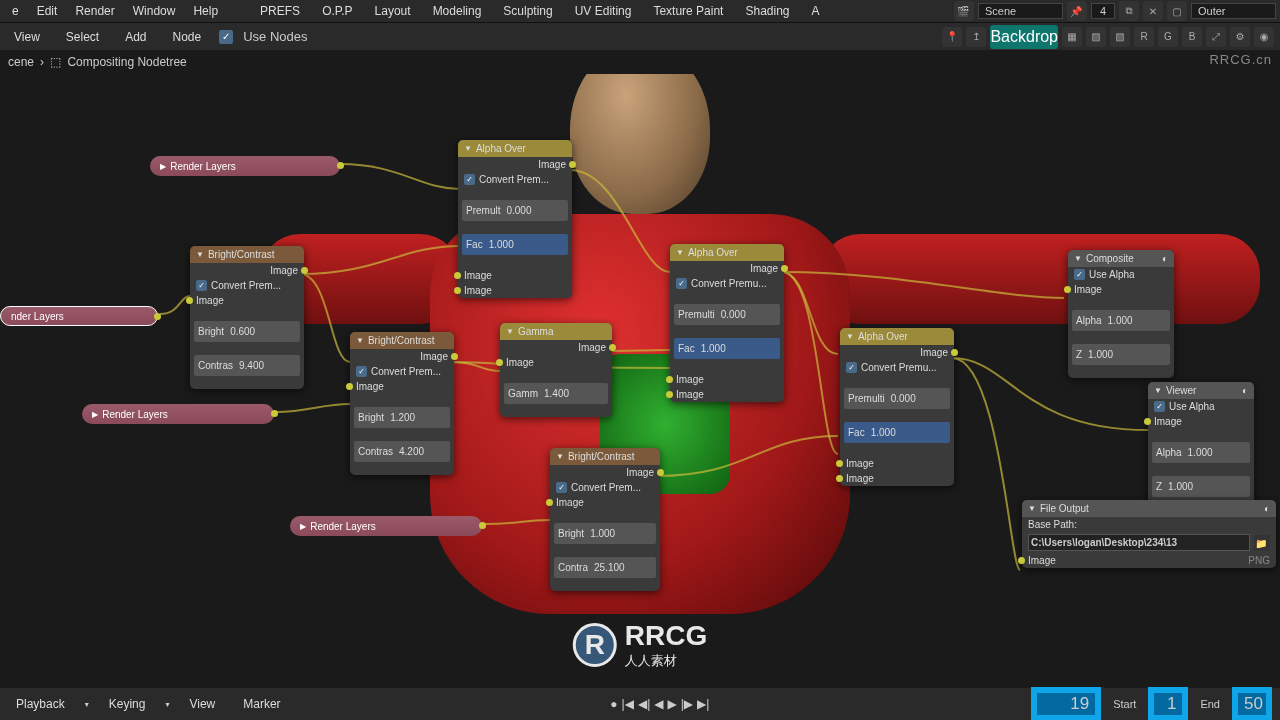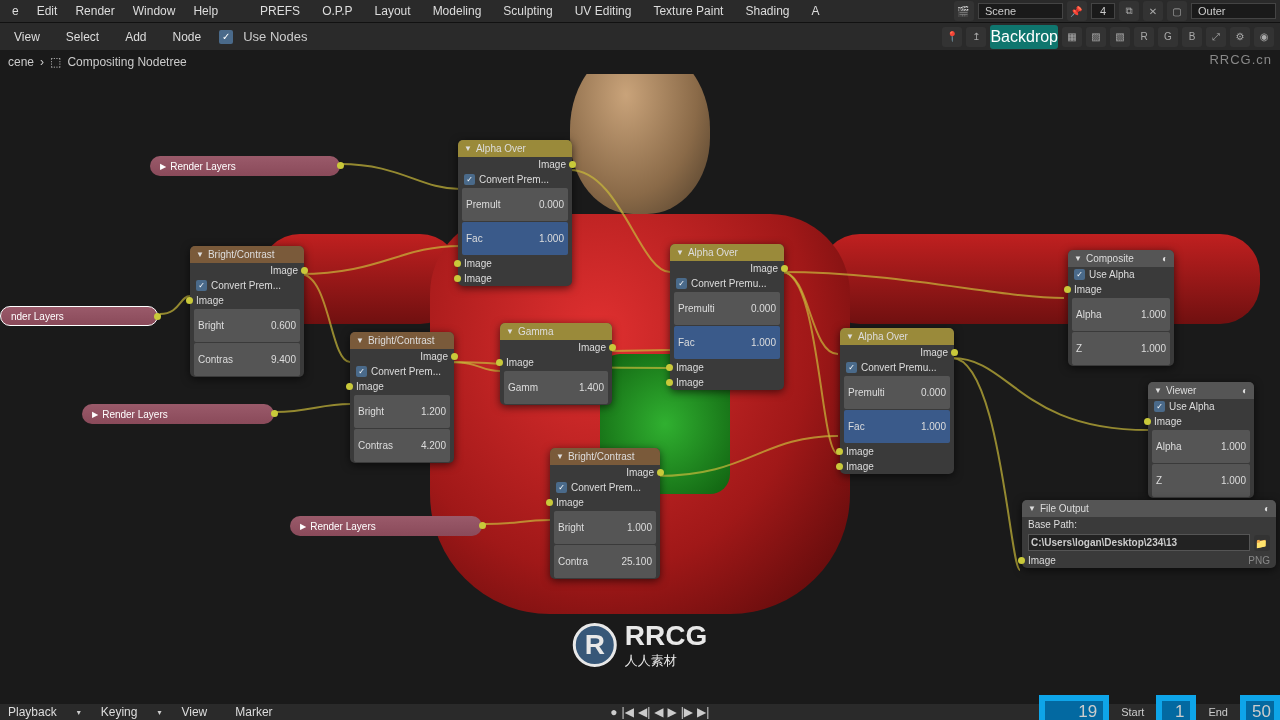--- a/index.html
+++ b/index.html
@@ -25,28 +25,28 @@
 .node{position:absolute;background:#3a3a3a;border-radius:5px;box-shadow:0 2px 8px rgba(0,0,0,.6);font-size:10px;color:#ddd}
 .node-hdr{padding:3px 6px;border-radius:5px 5px 0 0;font-size:10px;display:flex;align-items:center;gap:4px}
 .node-hdr.yellow{background:#9a8a3a}
 .node-hdr.brown{background:#7a5a3a}
 .node-hdr.gray{background:#555}
 .node-row{padding:2px 6px;display:flex;align-items:flex-end;gap:4px;position:relative}
 .node-sock{width:7px;height:7px;border-radius:50%;background:#aaa;position:absolute}
 .node-sock.out{right:-4px}
 .node-sock.in{left:-4px}
 .node-sock.yellow{background:#c9c93a}
-.val-box{background:#555;padding:11px 4px;border-radius:2px;display:flex;justify-content:space-between;gap:6px;font-size:10px;margin:1px 4px}
+.val-box{background:#555;padding:5px 4px;border-radius:2px;display:flex;gap:6px;font-size:10px;margin:13px 4px}
 .val-box.blue{background:#3a5a8a}
 .chk{width:11px;height:11px;background:#4a6a8a;border-radius:2px;display:inline-flex;align-items:center;justify-content:center;color:#fff;font-size:8px}
 .render-layers{position:absolute;background:linear-gradient(#9a5a6a,#8a4a5a);border-radius:12px;padding:4px 10px;font-size:10px;color:#fff;display:flex;align-items:center;gap:4px;height:20px}
 .render-layers .node-sock.out{right:-4px;top:6px}
 svg.wires{position:absolute;inset:0;width:100%;height:100%;pointer-events:none}
 .wire{stroke:#c9b93a;stroke-width:2;fill:none;opacity:.7}
-.bottombar{position:absolute;bottom:0;left:0;right:0;height:16px;background:#2a2a2a;display:flex;align-items:center;padding:0 0;gap:12px;font-size:11px;color:#ccc}
+.bottombar{position:absolute;bottom:0;left:0;right:0;height:32px;background:#2a2a2a;display:flex;align-items:center;padding:0 8px;gap:12px;font-size:11px;color:#ccc}
 .transport{display:flex;gap:4px;margin:0 auto}
 .transport span{cursor:pointer;font-size:12px}
 .frame-box{background:#0369a1;border:6px solid #0ea5e9;padding:1px 6px;font-size:17px}
 .watermark{position:absolute;left:50%;top:620px;transform:translateX(-50%);color:#fff;font-size:28px;font-weight:bold;opacity:.9;display:flex;align-items:center;gap:8px}
 .watermark .circ{width:44px;height:44px;border:3px solid #fff;border-radius:50%;display:flex;align-items:center;justify-content:center;background:rgba(80,140,200,.6)}
 .corner-mark{position:absolute;right:8px;top:52px;color:#888;font-size:13px;letter-spacing:1px}
 .tri{font-size:8px}
 </style>
 </head>
 <body>

